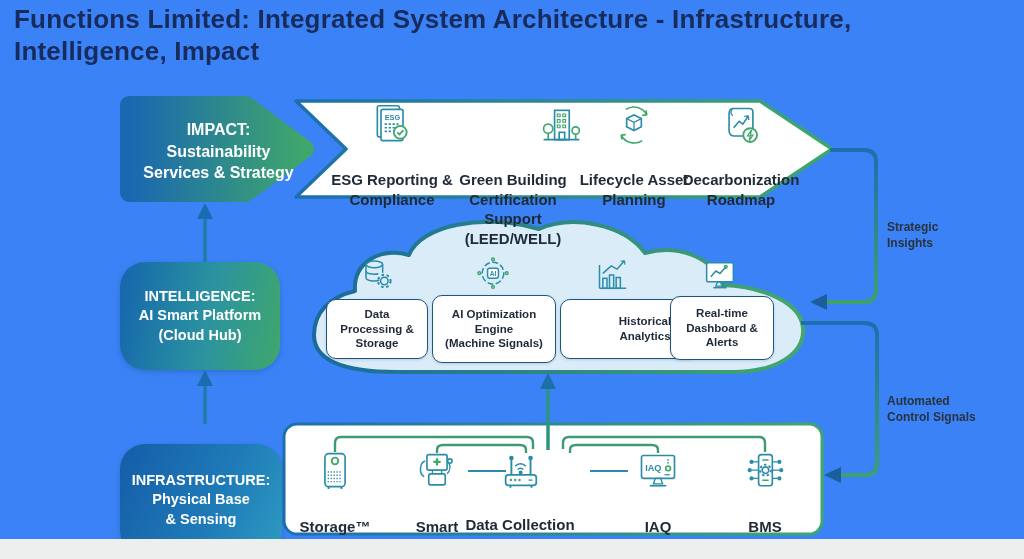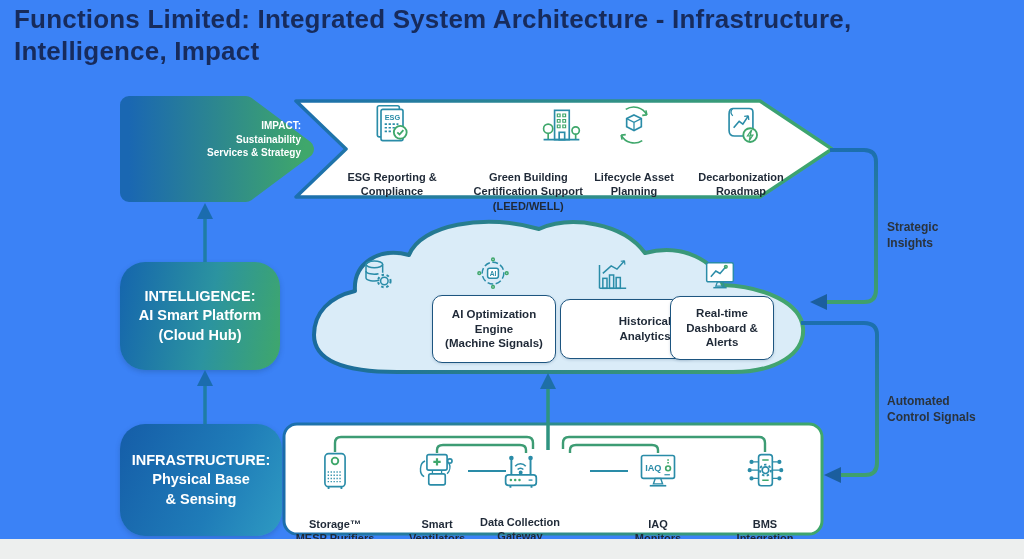--- a/index.html
+++ b/index.html
@@ -7,25 +7,25 @@
           font-family:"Liberation Sans",sans-serif;color:#1f2937;}
   .abs{position:absolute;}
   .pre{white-space:pre-line;}
   
   .title{left:14px;top:4px;width:840px;font-size:26px;font-weight:bold;color:#172b5c;line-height:1.22;letter-spacing:.2px;}
   
   .layerbox{border-radius:25px;color:#fff;font-weight:bold;font-size:14.5px;line-height:1.35;
             display:flex;align-items:center;justify-content:center;text-align:center;
             box-shadow:0 2px 5px rgba(20,60,100,.25);}
   .lb-intel{left:120px;top:262px;width:160px;height:108px;background:linear-gradient(100deg,#1565ad 0%,#2b93a0 55%,#3fa76b 100%);}
-  .lb-infra{left:120px;top:424px;width:162px;height:112px;background:linear-gradient(115deg,#155da8 0%,#1f7cb8 60%,#2e9ac2 100%);}
-  .impact-text{left:136px;top:119px;width:165px;color:#fff;font-weight:bold;font-size:10px;line-height:1.35;text-align:right;}
+  .lb-infra{left:120px;top:444px;width:162px;height:112px;background:linear-gradient(115deg,#155da8 0%,#1f7cb8 60%,#2e9ac2 100%);}
+  .impact-text{left:136px;top:119px;width:165px;color:#fff;font-weight:bold;font-size:16px;line-height:1.35;text-align:center;}
   
   .item{display:flex;flex-direction:column;align-items:center;text-align:center;gap:20px;}
-  .ilabel{font-size:11px;font-weight:bold;color:#1f2937;line-height:1.3;margin-top:3px;}
+  .ilabel{font-size:15px;font-weight:bold;color:#1f2937;line-height:1.3;margin-top:3px;}
   .ic{display:block;height:44px;}
   
   .mod{background:#fff;border:1.6px solid #1d5580;border-radius:10px;display:flex;align-items:center;justify-content:center;
        text-align:center;font-size:11.5px;font-weight:bold;color:#1f2937;line-height:1.3;box-shadow:0 1px 3px rgba(20,60,100,.18);}
   
   .connlabel{font-size:12px;font-weight:bold;color:#2a333d;line-height:1.35;margin-top:8px;}
   .strip{left:0;top:539px;width:1024px;height:20px;background:#edefee;}
   svg{display:block;}
 </style>
 </head>
@@ -213,20 +213,23 @@
   <span class="abs ic" style="left:700px;top:256px;">
     <svg width="40" height="40" viewBox="0 0 48 48" fill="none" stroke="#2a8ca8" stroke-width="1.8">
       <rect x="8" y="8" width="32" height="23" rx="2" fill="#fff"></rect>
       <path d="M13 25 L19 18 L24 21 L31 13"></path>
       <circle cx="31" cy="13" r="1.6" stroke="#3fa76b"></circle>
       <path d="M21 31 L19 36 H29 L27 31 Z" stroke-width="1.5"></path>
       <path d="M16 38 H32"></path>
     </svg>
   </span>
 
+  <div class="abs mod pre" style="left:326px;top:299px;width:100px;height:58px;">Data
+Processing &amp;
+Storage</div>
   <div class="abs mod pre" style="left:432px;top:295px;width:122px;height:66px;">AI Optimization
 Engine
 (Machine Signals)</div>
   <div class="abs mod pre" style="left:560px;top:299px;width:104px;height:58px;padding-left:32px;">Historical
 Analytics</div>
   <div class="abs mod pre" style="left:670px;top:296px;width:102px;height:62px;">Real-time
 Dashboard &amp;
 Alerts</div>
 
   <div class="abs item" style="left:280px;top:450px;width:110px;">

